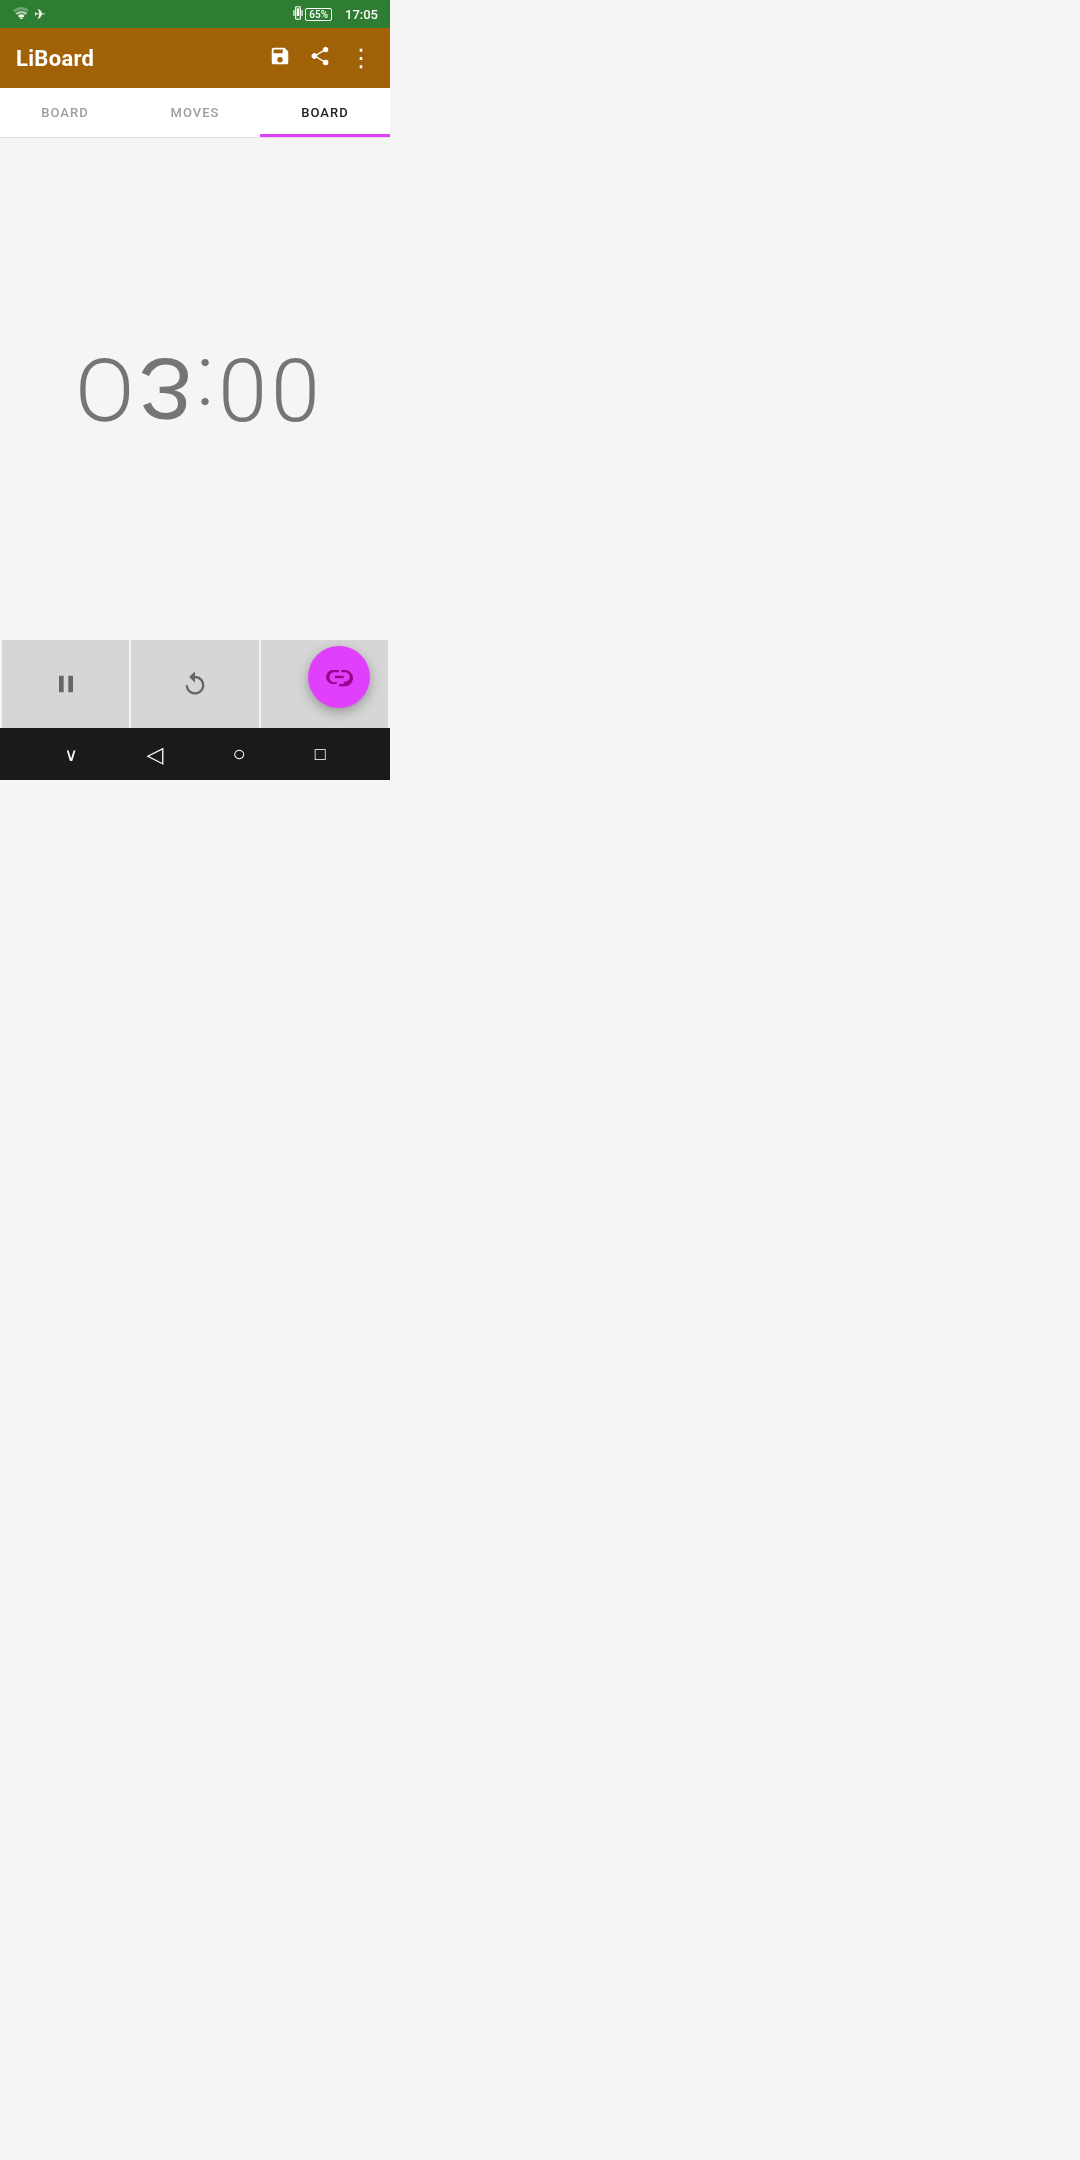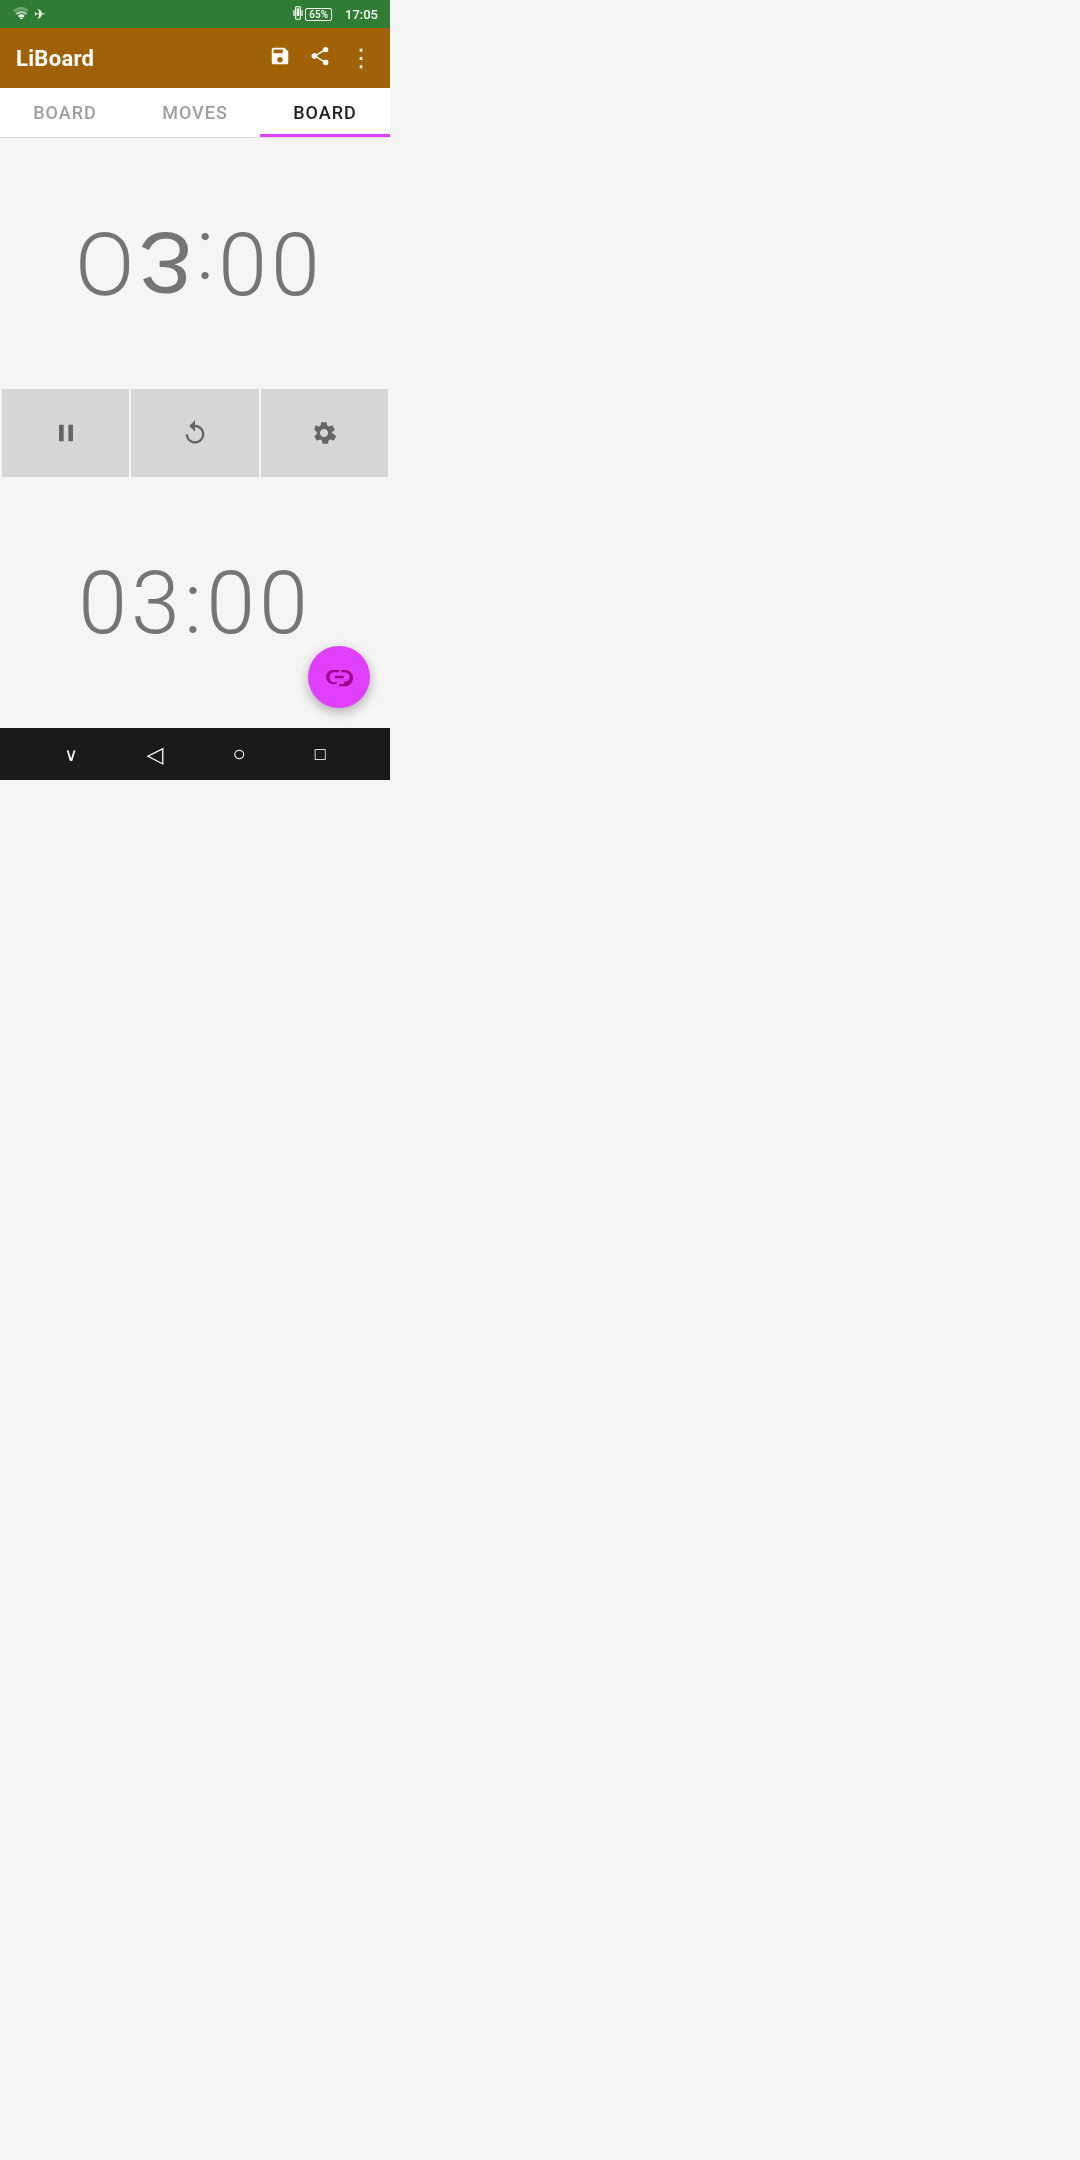--- a/index.html
+++ b/index.html
@@ -71,21 +71,21 @@
       background: white;
       display: flex;
       border-bottom: 1px solid #e0e0e0;
       height: 50px;
     }
     .tab {
       flex: 1;
       display: flex;
       align-items: center;
       justify-content: center;
-      font-size: 18px;
+      font-size: 13px;
       font-weight: 500;
       letter-spacing: 1px;
       cursor: pointer;
       color: #9e9e9e;
       position: relative;
     }
     .tab.active {
       color: #212121;
     }
     .tab.active::after {
@@ -274,23 +274,20 @@
         <path d="M12 5V1L7 6l5 5V7c3.3 0 6 2.7 6 6s-2.7 6-6 6-6-2.7-6-6H4c0 4.4 3.6 8 8 8s8-3.6 8-8-3.6-8-8-8z"></path>
       </svg>
     </button>
     <button class="control-btn">
       <svg width="28" height="28" viewBox="0 0 24 24" fill="#666">
         <path d="M19.1 12.9c0-.3.1-.6.1-.9s0-.6-.1-.9l2-1.6c.2-.1.2-.4.1-.6l-1.9-3.2c-.1-.2-.4-.3-.6-.2l-2.4 1c-.5-.4-1-.7-1.6-.9l-.4-2.5c0-.2-.3-.4-.5-.4h-3.8c-.2 0-.5.2-.5.4l-.4 2.5c-.6.2-1.1.5-1.6.9l-2.4-1c-.2-.1-.5 0-.6.2L3.8 8.9c-.1.2 0 .5.1.6l2 1.6c0 .3-.1.6-.1.9s0 .6.1.9l-2 1.6c-.2.2-.2.4-.1.6l1.9 3.2c.1.2.4.3.6.2l2.4-1c.5.4 1 .7 1.6.9l.4 2.5c0 .2.3.4.5.4h3.8c.2 0 .5-.2.5-.4l.4-2.5c.6-.2 1.1-.5 1.6-.9l2.4 1c.2.1.5 0 .6-.2l1.9-3.2c.1-.2 0-.5-.1-.6l-2-1.6zM12 15.5c-1.9 0-3.5-1.6-3.5-3.5S10.1 8.5 12 8.5s3.5 1.6 3.5 3.5-1.6 3.5-3.5 3.5z"></path>
       </svg>
     </button>
   </div>
 
-  <div class="clock-bottom">
-    <div class="clock-display-bottom">03:00</div>
-  </div>
 
   <div class="fab">
     <svg width="28" height="28" viewBox="0 0 24 24" fill="#9b008a">
       <path d="M3.9 12a4.1 4.1 0 0 1 4.1-4.1h4V6h-4A6 6 0 0 0 6 18h4v-1.9H10A4.1 4.1 0 0 1 3.9 12zm4.6 1H16v-2H8.5v2zm7.5 5h-4v1.9h4A6 6 0 0 0 18 6h-4v1.9h4A4.1 4.1 0 0 1 16.1 16z"></path>
     </svg>
   </div>
 
 </div>
 
 <div class="nav-bar">

